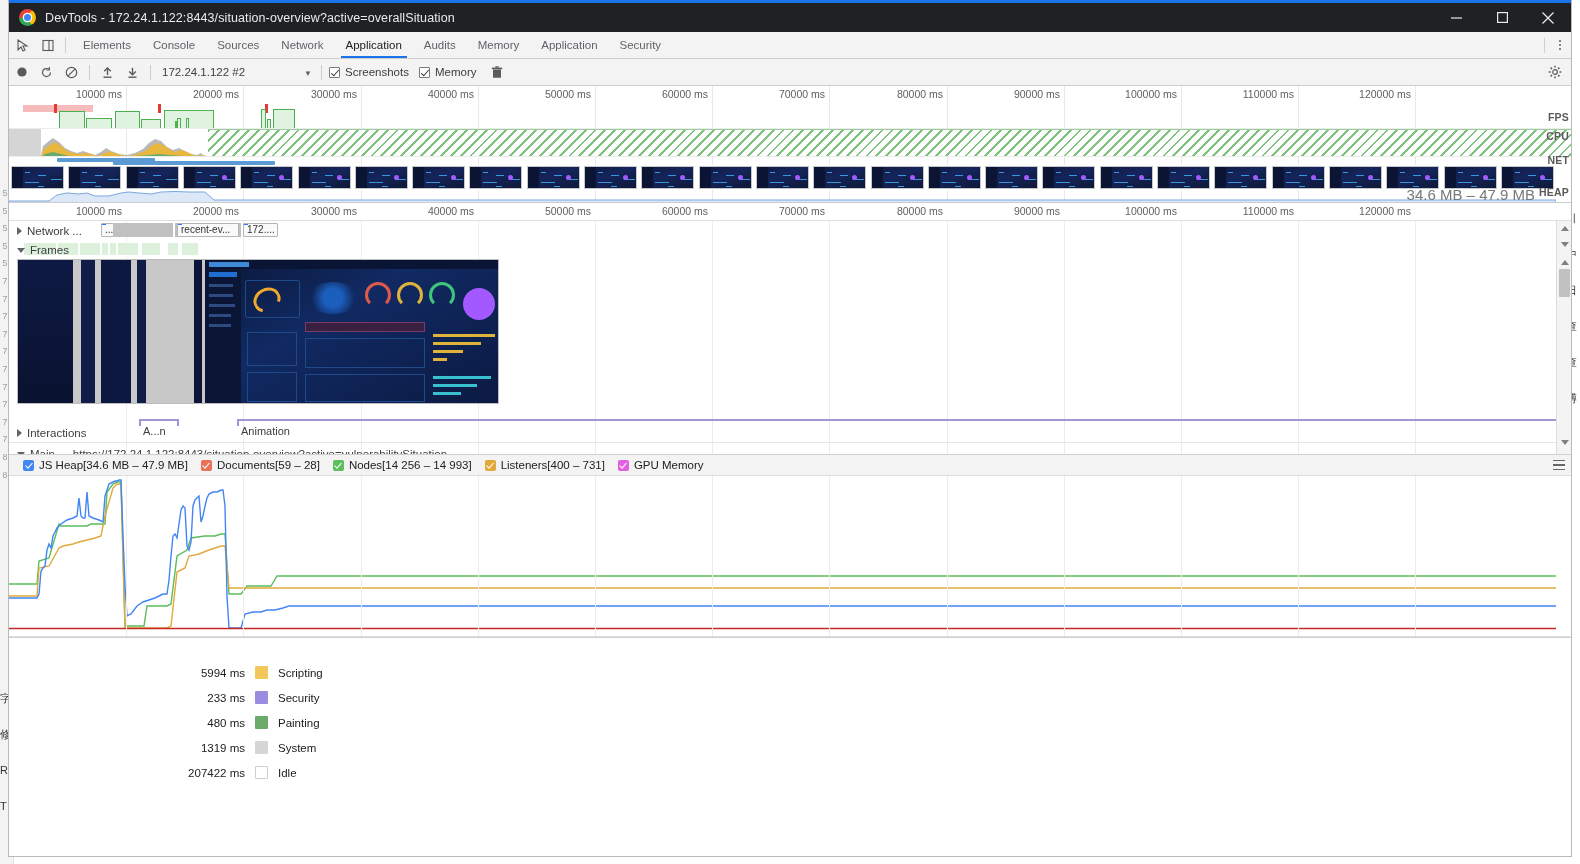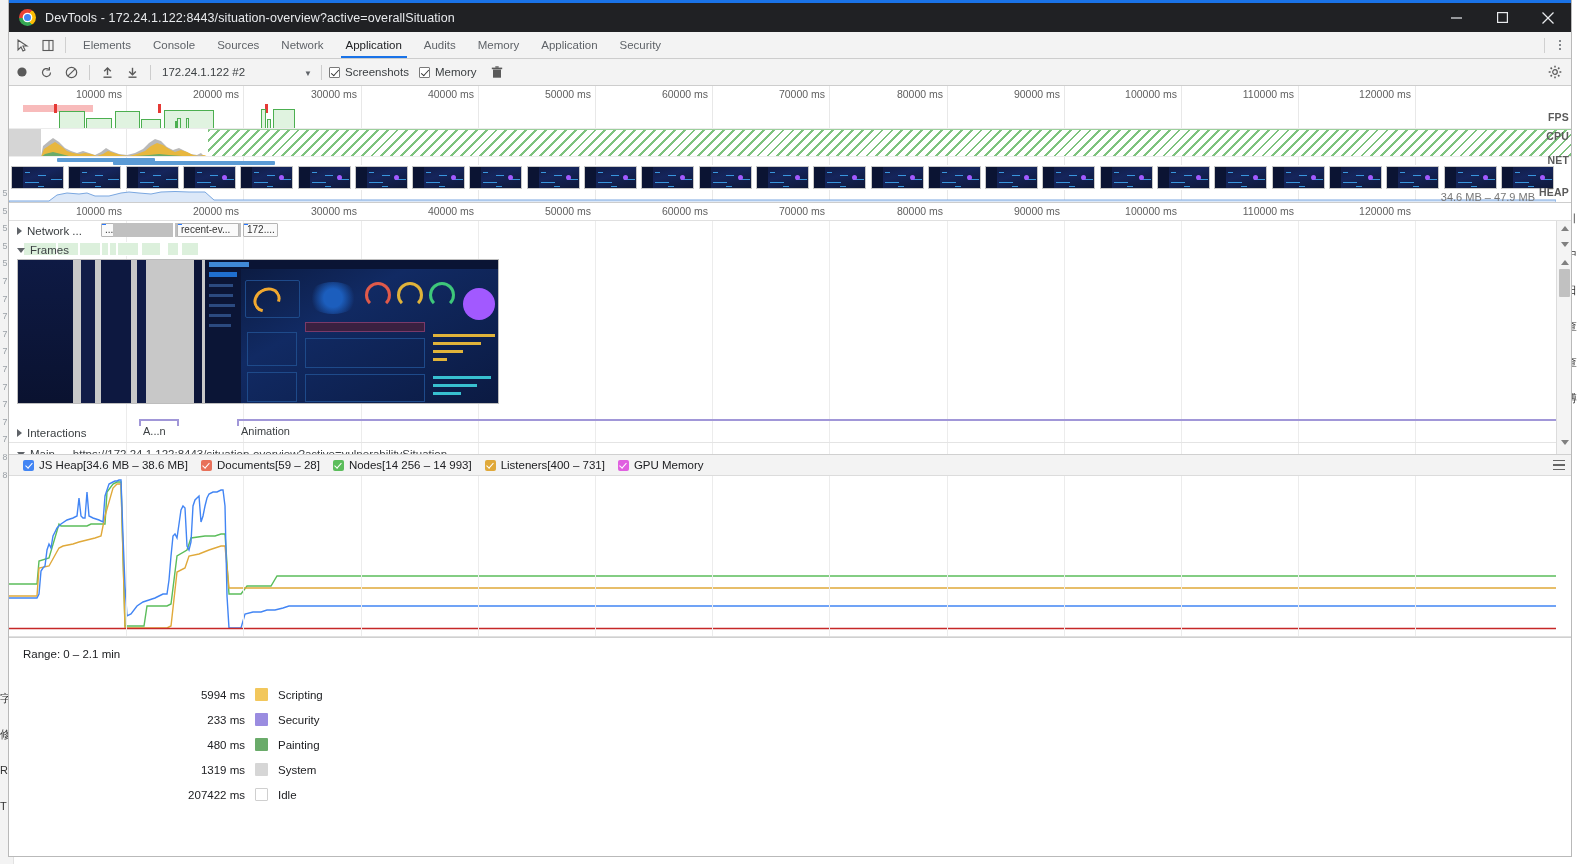--- a/index.html
+++ b/index.html
@@ -202,21 +202,21 @@
   }
   .thumb b {
     position: absolute; width: 5px; height: 5px; border-radius: 50%;
     background: #a259ff; right: 8px; top: 8px;
   }
 
   
   .heap-band { top: 104px; height: 13px; }
   .heap-svg { position: absolute; left: 0; top: 0; }
   .heap-label {
-    position: absolute; right: 36px; bottom: 0px; font-size: 11px; color: #777;
+    position: absolute; right: 36px; bottom: 0px; font-size: 15px; color: #777;
     white-space: nowrap; z-index: 5;
   }
 
   
   .flame-ruler {
     position: relative; height: 18px; background: #fff;
     border-bottom: 1px solid #e0e0e0;
   }
   .fr-label {
     position: absolute; top: 2px; font-size: 10.5px; color: #606060;
@@ -949,21 +949,21 @@
       <div class="vs-thumb" style="top:48px;height:28px;"></div>
       <div class="vs-arrow vs-down" style="bottom:4px;">
           <i></i>
         </div>
     </div>
   </div>
 
   <div class="counters-legend">
     <div class="legend-item">
       <span class="lg-box" style="background:#4285f4"></span>
-      <span>JS Heap[34.6 MB – 38.6 MB]</span>
+      <span>JS Heap[34.6 MB – 47.9 MB]</span>
     </div>
     <div class="legend-item">
       <span class="lg-box" style="background:#e8715a"></span>
       <span>Documents[59 – 28]</span>
     </div>
     <div class="legend-item">
       <span class="lg-box" style="background:#5bbd5b"></span>
       <span>Nodes[14 256 – 14 993]</span>
     </div>
     <div class="legend-item">
@@ -1003,21 +1003,20 @@
       <path d="M0,120 L28,120 L30,92 L40,90 L50,72 L54,70 L64,68 L70,66 L78,64 L86,62 L92,60 L96,40 L104,12 L108,8 L112,8 L116,152 L134,152 L150,152 L158,152 L162,150 L168,96 L176,92 L180,80 L190,78 L200,74 L206,72 L212,70 L216,70 L220,112 L232,112 L245,112 L258,112 L272,112 L290,112 L1547,112" fill="none" stroke="#e0a93a" stroke-width="1.4"></path>
 
       <path d="M0,122 L26,122 L28,122 L30,118 L32,95 L34,92 L36,90 L38,74 L40,68 L42,72 L44,60 L46,56 L48,52 L52,48 L58,44 L64,42 L68,40 L70,22 L72,40 L74,42 L76,42 L78,16 L80,40 L84,42 L90,44 L94,46 L96,20 L100,8 L104,6 L106,5 L108,5 L110,4 L112,4 L114,60 L116,110 L118,140 L122,138 L128,130 L134,126 L140,124 L146,122 L150,120 L154,118 L158,118 L160,104 L162,80 L164,60 L166,58 L168,62 L170,48 L172,34 L174,30 L176,32 L178,70 L180,74 L182,66 L184,30 L186,24 L188,22 L190,20 L192,46 L194,40 L196,30 L198,22 L200,18 L204,16 L208,16 L212,14 L214,14 L216,30 L218,120 L220,152 L226,152 L232,152 L236,138 L244,136 L252,136 L258,134 L266,134 L274,132 L280,130 L290,130 L1547,130" fill="none" stroke="#4285f4" stroke-width="1.4"></path>
 
       <path d="M0,152.5 L1547,152.5" fill="none" stroke="#c62828" stroke-width="1.4"></path>
     </svg>
     <div style="position:absolute;left:0;right:0;bottom:0;height:1px;background:#e0e0e0;"></div>
   </div>
 
 
-  <div class="range-text">Range: 0 – 2.1 min</div>
 
   <div class="summary-body">
 
     <div class="legend-list">
       <div class="leg-row">
         <span class="leg-val">5994 ms</span>
         <span class="leg-sw" style="background:#f2c75c"></span>
         <span>Scripting</span>
       </div>
       <div class="leg-row">

